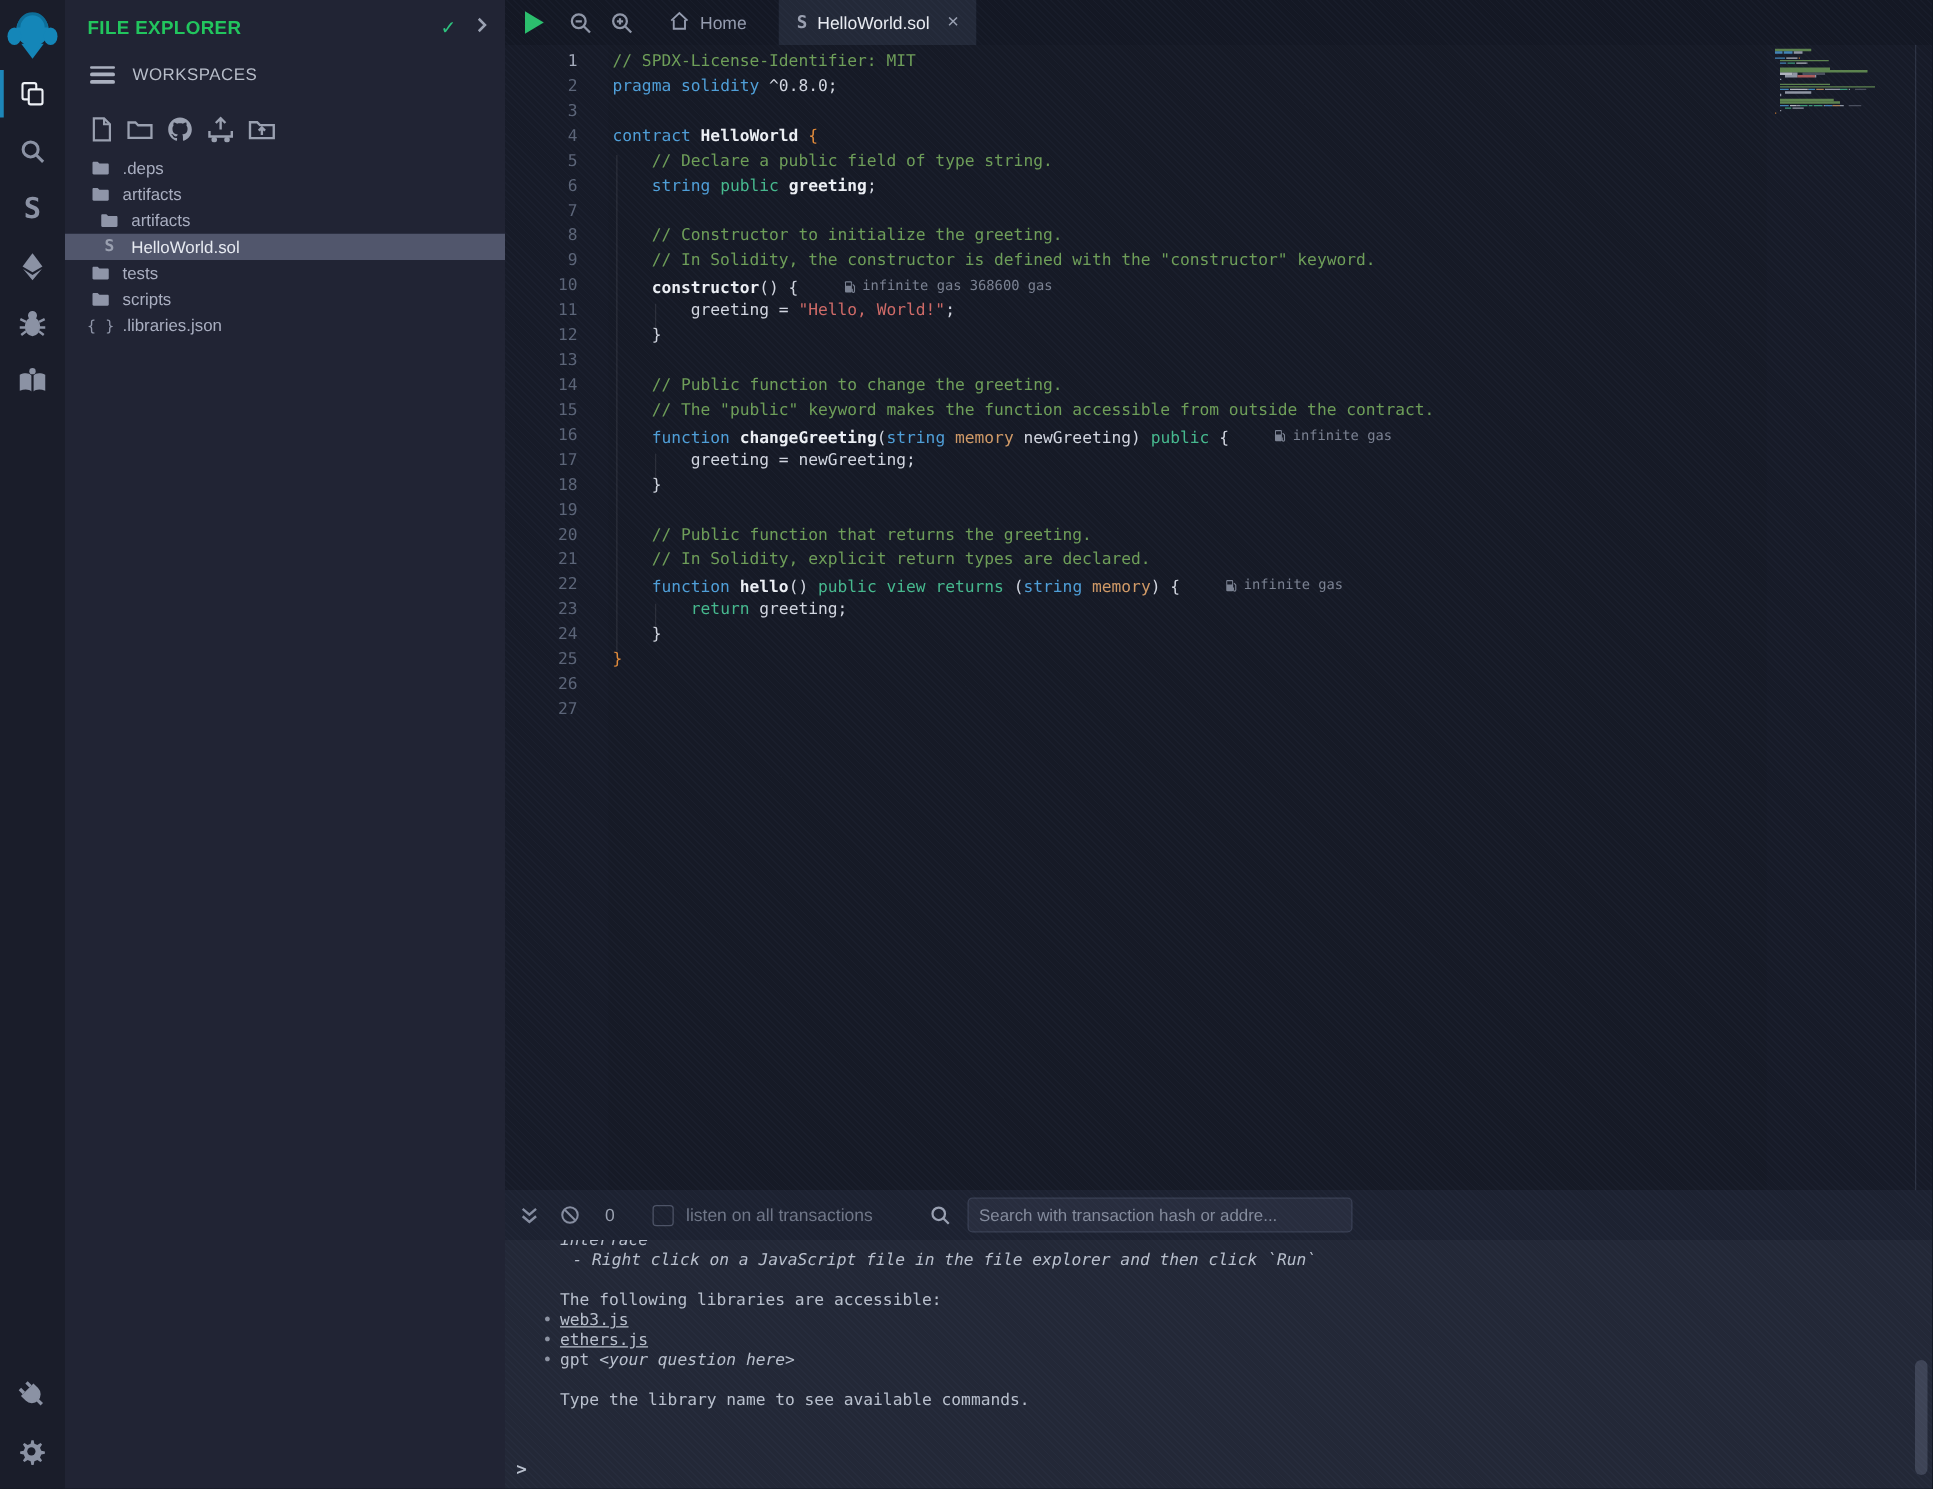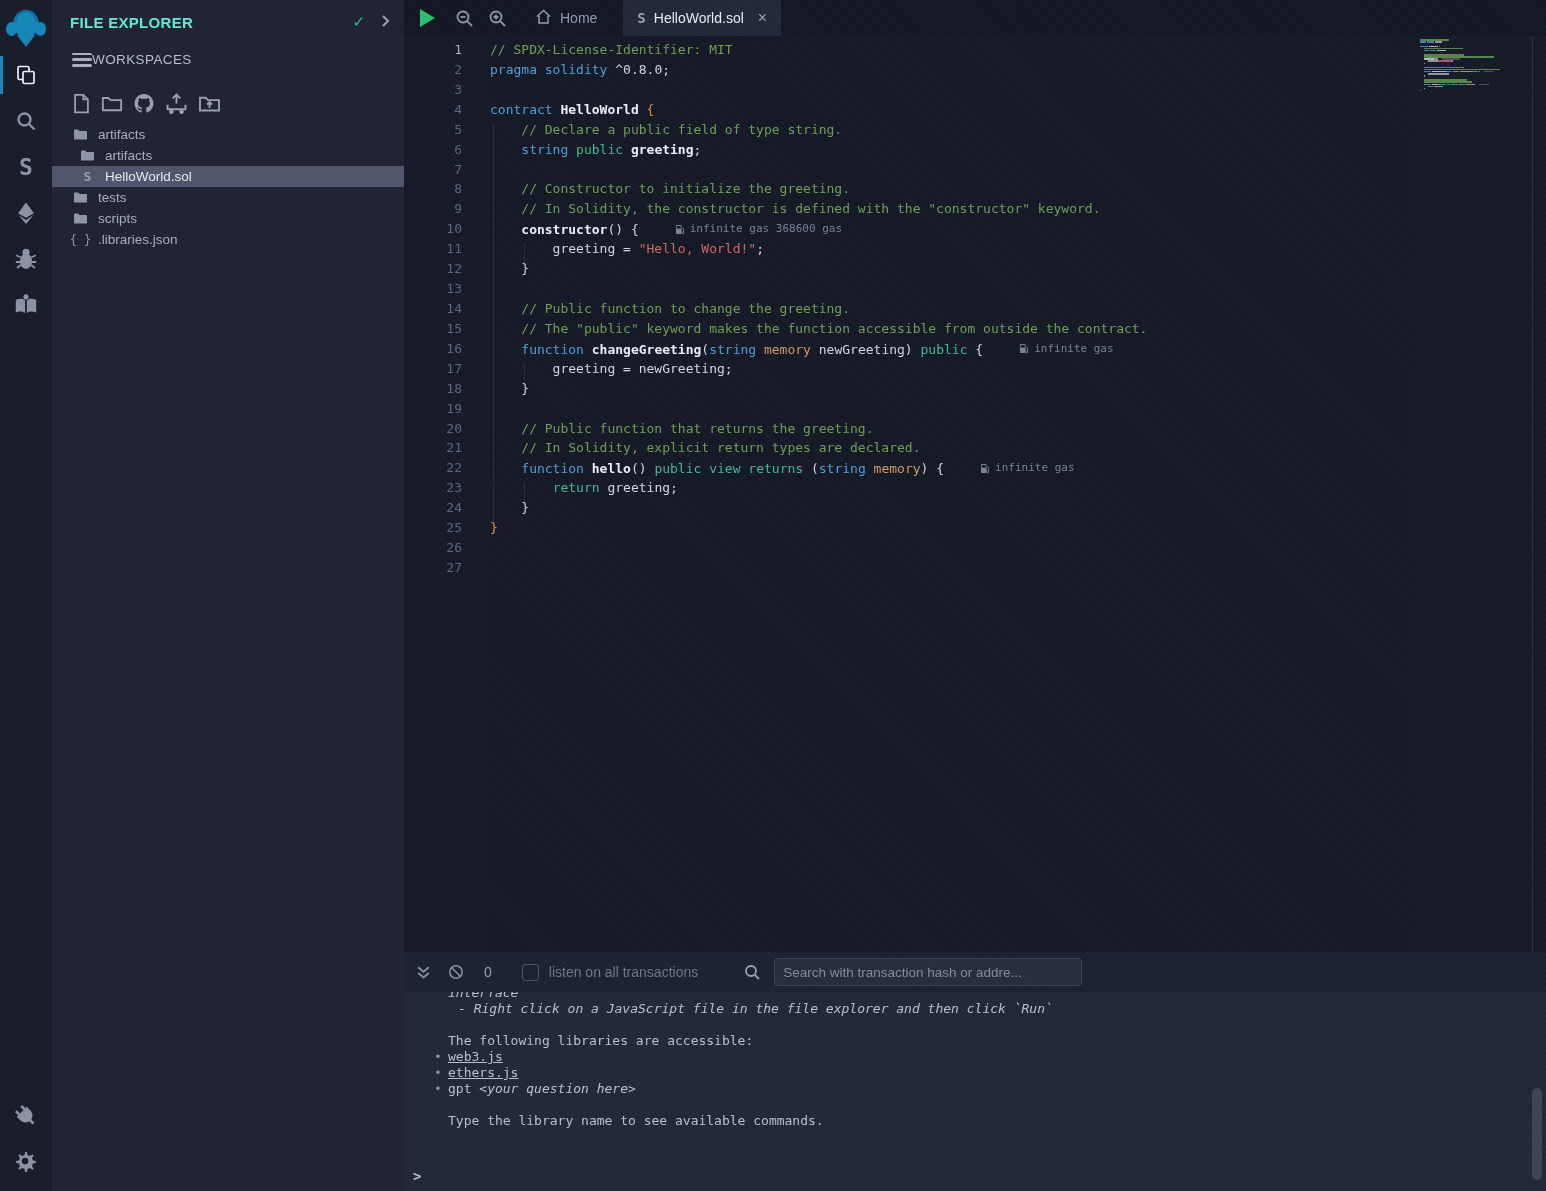--- a/index.html
+++ b/index.html
@@ -15,24 +15,24 @@
   .act-item{width:52px;height:46px;display:flex;align-items:center;justify-content:center;
        color:#8b92a4;position:relative;cursor:pointer;}
   .act-item.active{color:#eef1f6;}
   .act-item.active::before{content:"";position:absolute;left:0;top:4px;bottom:4px;width:3px;background:#1d86b8;}
   .act-spacer{flex:1;}
   .act-item svg{display:block;}
   .s-glyph{font-family:"DejaVu Sans Mono",monospace;font-weight:bold;}
   
   .side-panel{position:absolute;left:52px;top:0;width:352px;height:100%;background:#212434;z-index:4;}
   .sp-header{display:flex;align-items:center;height:44px;padding:0 14px 0 18px;}
-  .sp-title{font-size:15px;font-weight:600;color:#5eead4;letter-spacing:.3px;flex:1;}
+  .sp-title{font-size:15px;font-weight:600;color:#22c55e;letter-spacing:.3px;flex:1;}
   .sp-check{color:#2ec27e;font-size:15px;margin-right:16px;cursor:pointer;}
   .sp-chevron{color:#9aa1b2;font-size:15px;cursor:pointer;}
-  .ws-row{display:flex;align-items:center;padding:8px 18px 10px 20px;gap:0;text-align:right;}
+  .ws-row{display:flex;align-items:center;padding:8px 18px 10px 20px;gap:14px;text-align:right;}
   .hamburger{width:20px;height:14px;display:flex;flex-direction:column;justify-content:space-between;cursor:pointer;}
   .hamburger i{height:2.5px;background:#aab0bf;border-radius:2px;}
   .ws-label{font-size:13.5px;color:#b7bdc9;letter-spacing:.4px;}
   .ws-select{margin:2px 18px 0 18px;height:36px;background:#2e3246;border-radius:6px;
        display:flex;align-items:center;padding:0 10px 0 18px;cursor:pointer;}
   .ws-select-label{flex:1;font-size:15px;color:#e4e8ef;}
   .ws-sort{width:20px;height:20px;border-radius:50%;background:#8d93a4;color:#2e3246;
        display:flex;flex-direction:column;align-items:center;justify-content:center;font-size:7px;line-height:6px;}
   .fe-toolbar{display:flex;align-items:center;gap:10px;padding:16px 18px 8px 20px;color:#9aa0b0;}
   .fe-toolbar .tbi{cursor:pointer;display:flex;}
@@ -237,20 +237,28 @@
         </svg>
       </span>
     </div>
     <div class="tree">
         <div class="tree-row d0">
           <span class="tree-ico">
             <svg width="15" height="13" viewBox="0 0 16 14" fill="currentColor">
               <path d="M1 2.5 C1 1.9 1.4 1.5 2 1.5 L5.4 1.5 L7 3.1 L14 3.1 C14.6 3.1 15 3.5 15 4.1 L15 11.5 C15 12.1 14.6 12.5 14 12.5 L2 12.5 C1.4 12.5 1 12.1 1 11.5 Z"></path>
             </svg>
           </span>
+          <span>.deps</span>
+        </div>
+        <div class="tree-row d0">
+          <span class="tree-ico">
+            <svg width="15" height="13" viewBox="0 0 16 14" fill="currentColor">
+              <path d="M1 2.5 C1 1.9 1.4 1.5 2 1.5 L5.4 1.5 L7 3.1 L14 3.1 C14.6 3.1 15 3.5 15 4.1 L15 11.5 C15 12.1 14.6 12.5 14 12.5 L2 12.5 C1.4 12.5 1 12.1 1 11.5 Z"></path>
+            </svg>
+          </span>
           <span>artifacts</span>
         </div>
         <div class="tree-row d1">
           <span class="tree-ico">
             <svg width="15" height="13" viewBox="0 0 16 14" fill="currentColor">
               <path d="M1 2.5 C1 1.9 1.4 1.5 2 1.5 L5.4 1.5 L7 3.1 L14 3.1 C14.6 3.1 15 3.5 15 4.1 L15 11.5 C15 12.1 14.6 12.5 14 12.5 L2 12.5 C1.4 12.5 1 12.1 1 11.5 Z"></path>
             </svg>
           </span>
           <span>artifacts</span>
         </div>

